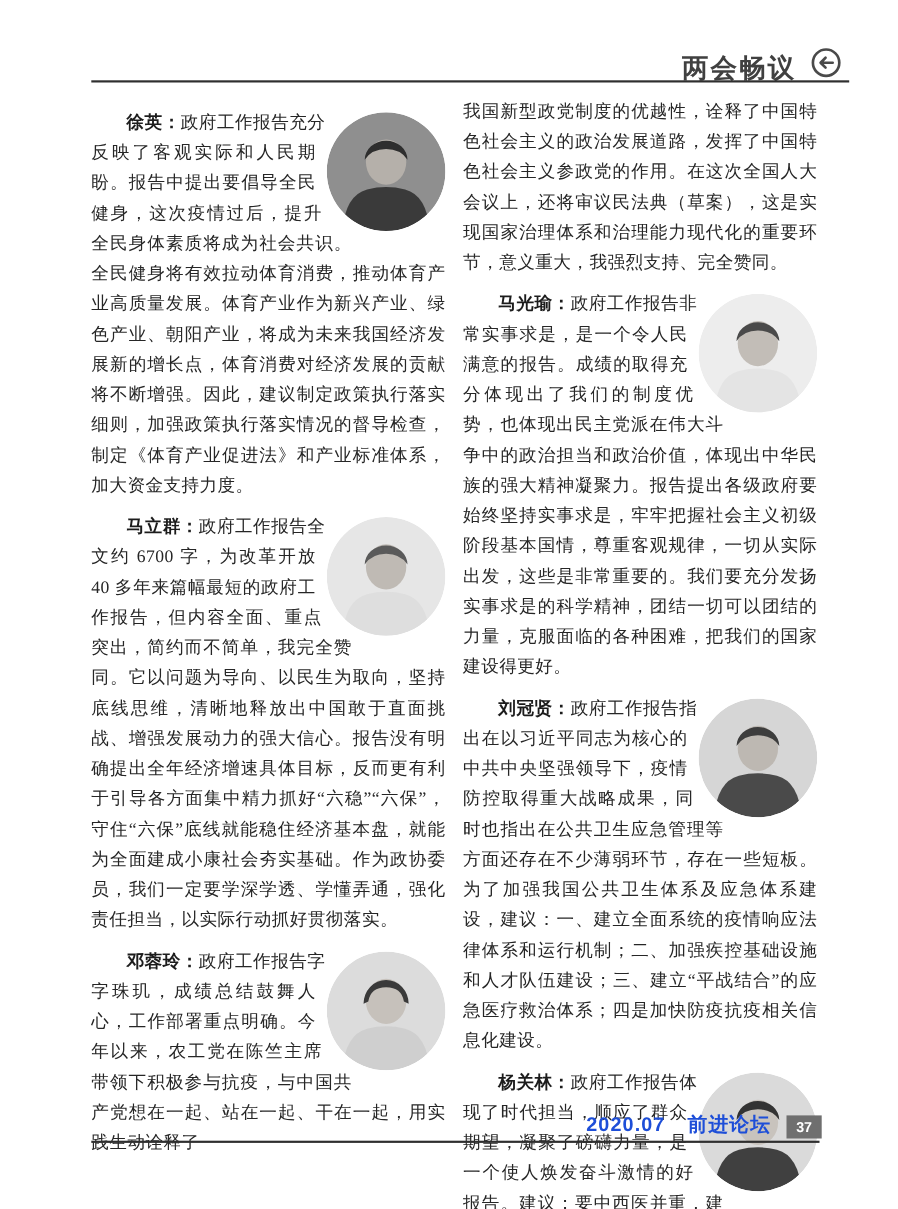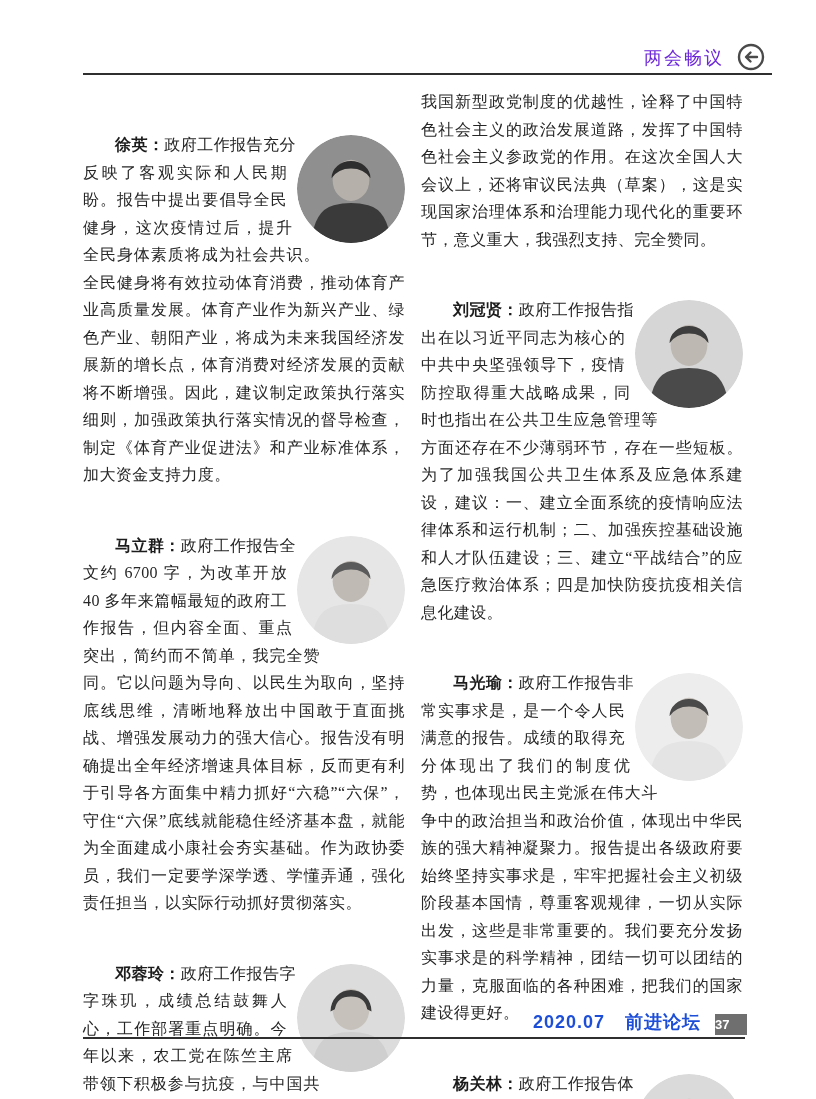--- a/index.html
+++ b/index.html
@@ -11,33 +11,33 @@
     overflow:hidden;
     font-family:"Liberation Serif","DejaVu Serif",serif;
     color:#262626;
   }
   
   #header{position:absolute;left:83px;top:44px;width:689px;height:30px;}
   #header-rule{position:absolute;left:0;top:29px;width:689px;height:2px;background:#2f2f2f;}
   #header-title{
     position:absolute;right:48px;top:2px;
     font-family:"Liberation Sans","DejaVu Sans",sans-serif;
-    font-weight:normal;font-size:18px;letter-spacing:2px;color:#6d28d9;
+    font-weight:bold;font-size:24px;letter-spacing:2px;color:#404040;
   }
   #header-logo{position:absolute;right:6px;top:-2px;width:30px;height:30px;}
   
   .col{
     position:absolute;top:88px;width:322px;
     font-size:16px;line-height:27.5px;
     text-align:justify;letter-spacing:0.4px;
   }
   #col-left{left:83px;}
   #col-right{left:421px;}
   .intro{margin:0;padding:0;}
-  .section{margin-top:43px;}
+  .section{margin-top:10px;}
   .section:after{content:"";display:block;clear:both;}
   .para{margin:0;padding:0;text-indent:2em;}
   .speaker{
     font-family:"Liberation Sans","DejaVu Sans",sans-serif;
     font-weight:bold;color:#1c1c1c;
   }
   .avatar{
     float:right;width:108px;height:108px;
     margin:4px 0 4px 10px;
     border-radius:50%;overflow:hidden;display:block;
@@ -49,21 +49,21 @@
   #footer-rule{position:absolute;left:0;top:29px;width:662px;height:2px;background:#2f2f2f;}
   #footer-text{
     position:absolute;right:76px;top:2px;
     font-family:"Liberation Sans","DejaVu Sans",sans-serif;
     font-weight:bold;font-size:18px;color:#1d4ed8;letter-spacing:1px;
   }
   #footer-issue{margin-right:14px;}
   #page-badge{
     position:absolute;right:30px;top:6px;
     width:32px;height:21px;line-height:21px;
-    background:#6f6f6f;color:#ffffff;text-align:left;
+    background:#6f6f6f;color:#ffffff;text-align:center;
     font-family:"Liberation Sans","DejaVu Sans",sans-serif;
     font-weight:bold;font-size:13px;
   }
 </style>
 </head>
 <body>
 
 <div id="page">
 
   <div id="header">
@@ -115,39 +115,39 @@
       <p class="para"><b class="speaker">邓蓉玲：</b><span>政府工作报告字字珠玑，成绩总结鼓舞人心，工作部署重点明确。今年以来，农工党在陈竺主席带领下积极参与抗疫，与中国共产党想在一起、站在一起、干在一起，用实践生动诠释了</span></p>
     </div>
   </div>
 
   <div class="col" id="col-right">
     <p class="intro">我国新型政党制度的优越性，诠释了中国特色社会主义的政治发展道路，发挥了中国特色社会主义参政党的作用。在这次全国人大会议上，还将审议民法典（草案），这是实现国家治理体系和治理能力现代化的重要环节，意义重大，我强烈支持、完全赞同。</p>
 
     <div class="section">
       <span class="avatar">
         <svg class="avatar-svg" viewBox="0 0 100 100">
+          <rect x="0" y="0" width="100" height="100" fill="#ededed"></rect>
+          <ellipse cx="50" cy="42" rx="17" ry="19" fill="#c2bdb7"></ellipse>
+          <path d="M32,40 a18,16 0 0 1 36,0 q-6,-9 -18,-9 q-12,0 -18,9 z" fill="#4a4a4a"></path>
+          <path d="M13,102 q2,-32 21,-37 q8,-2 16,-2 q8,0 16,2 q19,5 21,37 z" fill="#e4e4e4"></path>
+        </svg>
+      </span>
+      <p class="para"><b class="speaker">马光瑜：</b><span>政府工作报告非常实事求是，是一个令人民满意的报告。成绩的取得充分体现出了我们的制度优势，也体现出民主党派在伟大斗争中的政治担当和政治价值，体现出中华民族的强大精神凝聚力。报告提出各级政府要始终坚持实事求是，牢牢把握社会主义初级阶段基本国情，尊重客观规律，一切从实际出发，这些是非常重要的。我们要充分发扬实事求是的科学精神，团结一切可以团结的力量，克服面临的各种困难，把我们的国家建设得更好。</span></p>
+    </div>
+
+    <div class="section">
+      <span class="avatar">
+        <svg class="avatar-svg" viewBox="0 0 100 100">
           <rect x="0" y="0" width="100" height="100" fill="#d6d6d6"></rect>
           <ellipse cx="50" cy="42" rx="17" ry="19" fill="#bdb8b2"></ellipse>
           <path d="M32,40 a18,16 0 0 1 36,0 q-6,-9 -18,-9 q-12,0 -18,9 z" fill="#3d3d3d"></path>
           <path d="M13,102 q2,-32 21,-37 q8,-2 16,-2 q8,0 16,2 q19,5 21,37 z" fill="#4a4a4a"></path>
         </svg>
       </span>
       <p class="para"><b class="speaker">刘冠贤：</b><span>政府工作报告指出在以习近平同志为核心的中共中央坚强领导下，疫情防控取得重大战略成果，同时也指出在公共卫生应急管理等方面还存在不少薄弱环节，存在一些短板。为了加强我国公共卫生体系及应急体系建设，建议：一、建立全面系统的疫情响应法律体系和运行机制；二、加强疾控基础设施和人才队伍建设；三、建立“平战结合”的应急医疗救治体系；四是加快防疫抗疫相关信息化建设。</span></p>
-    </div>
-
-    <div class="section">
-      <span class="avatar">
-        <svg class="avatar-svg" viewBox="0 0 100 100">
-          <rect x="0" y="0" width="100" height="100" fill="#ededed"></rect>
-          <ellipse cx="50" cy="42" rx="17" ry="19" fill="#c2bdb7"></ellipse>
-          <path d="M32,40 a18,16 0 0 1 36,0 q-6,-9 -18,-9 q-12,0 -18,9 z" fill="#4a4a4a"></path>
-          <path d="M13,102 q2,-32 21,-37 q8,-2 16,-2 q8,0 16,2 q19,5 21,37 z" fill="#e4e4e4"></path>
-        </svg>
-      </span>
-      <p class="para"><b class="speaker">马光瑜：</b><span>政府工作报告非常实事求是，是一个令人民满意的报告。成绩的取得充分体现出了我们的制度优势，也体现出民主党派在伟大斗争中的政治担当和政治价值，体现出中华民族的强大精神凝聚力。报告提出各级政府要始终坚持实事求是，牢牢把握社会主义初级阶段基本国情，尊重客观规律，一切从实际出发，这些是非常重要的。我们要充分发扬实事求是的科学精神，团结一切可以团结的力量，克服面临的各种困难，把我们的国家建设得更好。</span></p>
     </div>
 
     <div class="section">
       <span class="avatar">
         <svg class="avatar-svg" viewBox="0 0 100 100">
           <rect x="0" y="0" width="100" height="100" fill="#dadada"></rect>
           <ellipse cx="50" cy="42" rx="17" ry="19" fill="#c8c3bd"></ellipse>
           <path d="M32,40 a18,16 0 0 1 36,0 q-6,-9 -18,-9 q-12,0 -18,9 z" fill="#333333"></path>
           <path d="M13,102 q2,-32 21,-37 q8,-2 16,-2 q8,0 16,2 q19,5 21,37 z" fill="#404040"></path>
         </svg>

